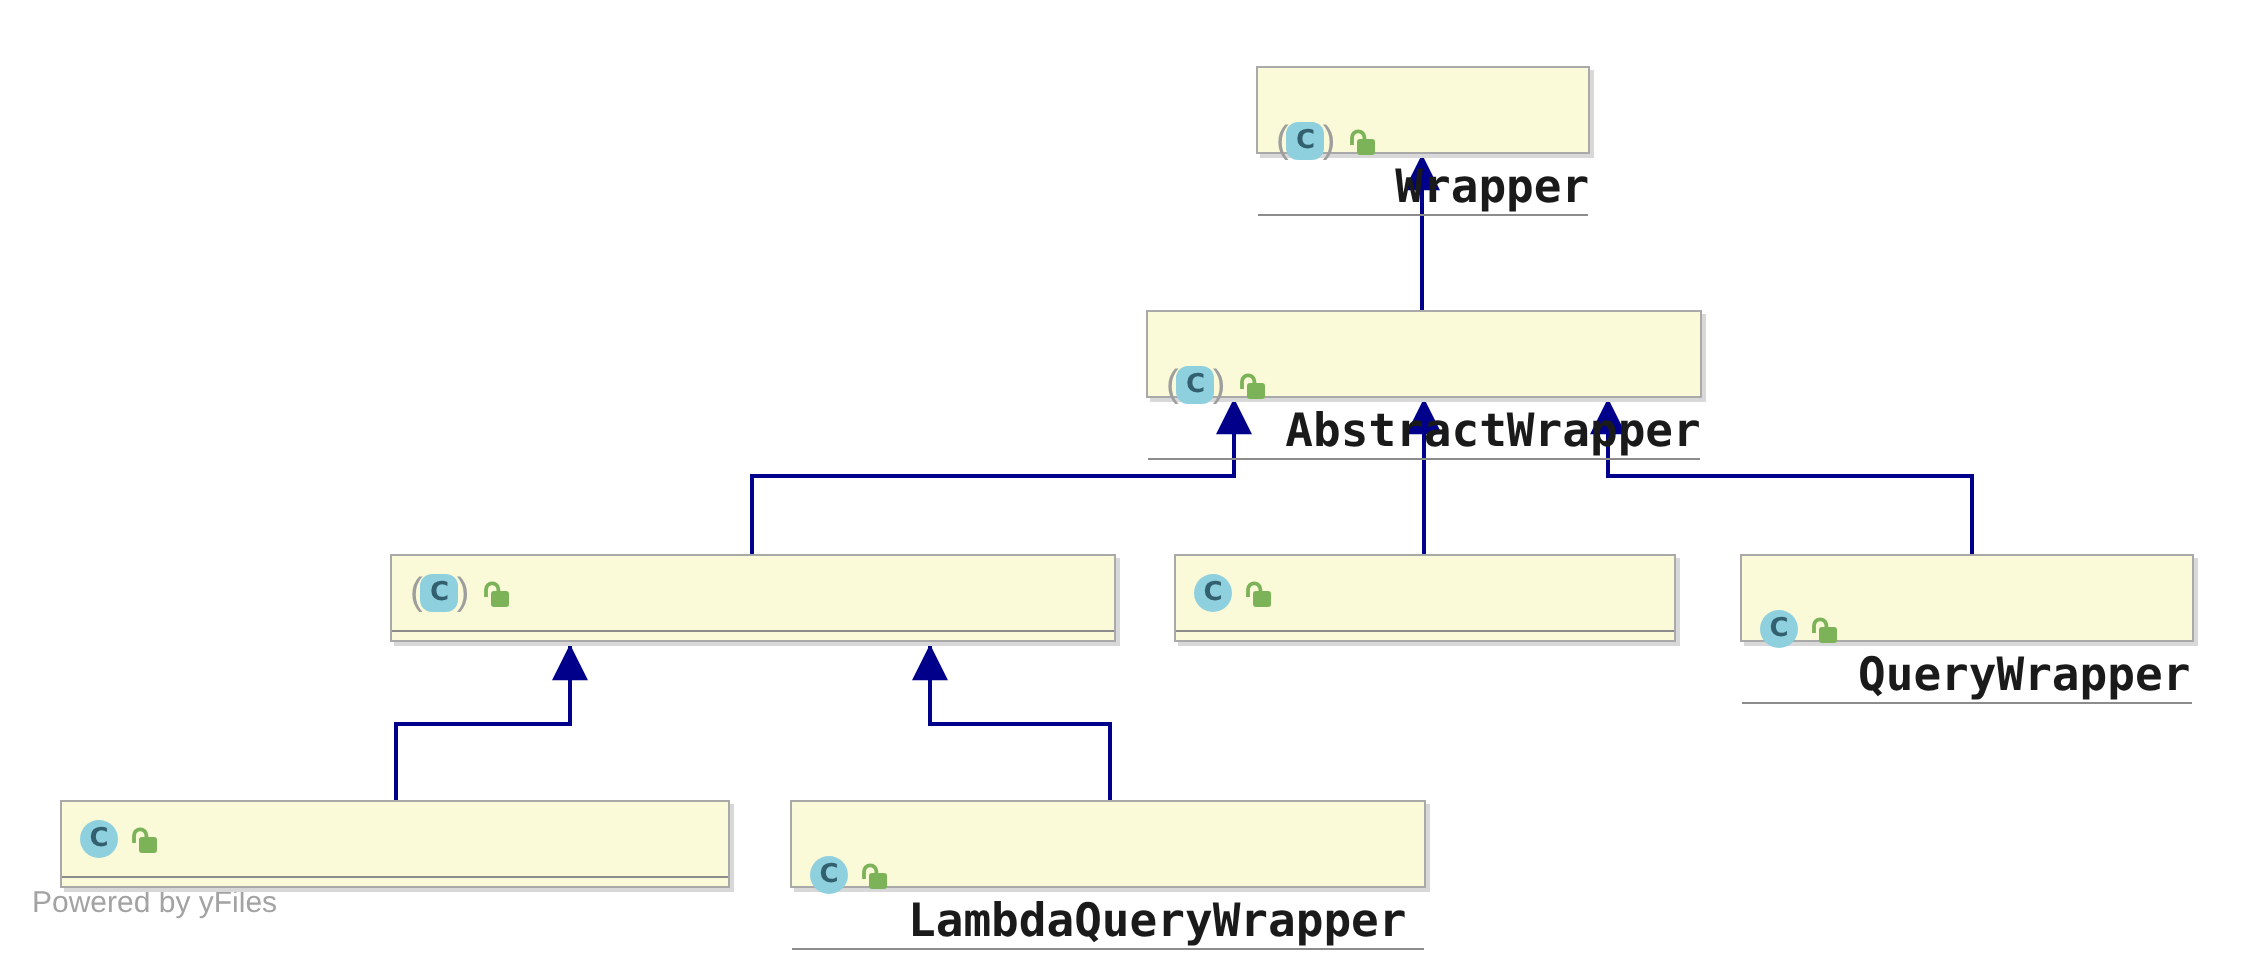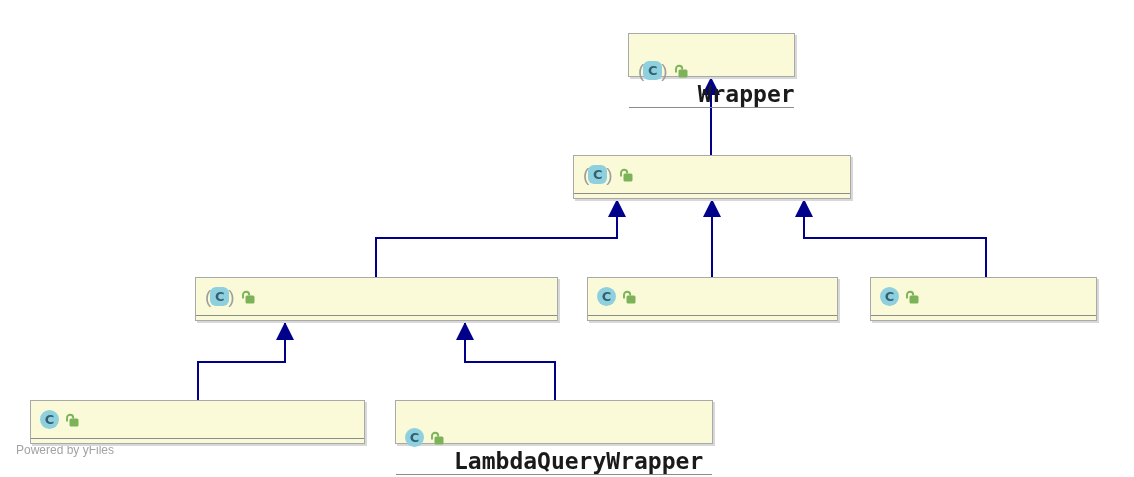--- a/index.html
+++ b/index.html
@@ -56,21 +56,21 @@
     font-weight:bold;
     color:var(--label-text,#1A1A1A);
     letter-spacing:0;
     margin-top:47px;
   }
   #watermark{
     position:absolute;
     left:16px;top:443px;
     z-index:0;
     font-family:"Liberation Sans","DejaVu Sans",sans-serif;
-    font-size:12px;
+    font-size:15px;
     color:var(--watermark-text,#A3A3A3);
   }
 </style>
 </head>
 <body>
 
 <div id="canvas" style="--node-fill: #FAFAD8; --node-border: #A9A9A9; --node-shadow: #D8D8D8; --separator: #8C8C8C; --edge: #00008B; --class-icon-fill: #8FD0DF; --class-icon-letter: #33606E; --lock-green: #7CB358; --paren: #9E9E9E; --label-text: #1A1A1A; --watermark-text: #A3A3A3;">
   <svg id="edge-layer" width="1134" height="477">
     <defs>
       <marker id="arrowhead" viewBox="0 0 10 10" refX="9.5" refY="5" markerUnits="userSpaceOnUse" markerWidth="21" markerHeight="18" orient="auto">
@@ -106,20 +106,21 @@
         <div class="node-body">
           <span class="icon-group">
             <span class="paren open">(</span>
             <span class="cicon square">C</span>
             <span class="paren close">)</span>
             <svg class="lock" width="16" height="16" viewBox="0 0 16 16">
               <path d="M3,9.5 V5.8 A3.1,3.1 0 0 1 9.2,5.8 V6.6" fill="none" stroke="#7CB358" stroke-width="1.9"></path>
               <rect x="5.5" y="6.5" width="9" height="8" rx="1.5" fill="#7CB358"></rect>
             </svg>
           </span>
+          <span class="node-label">AbstractWrapper</span>
         </div>
         <div class="node-footer"></div>
       </div>
       <div class="node" style="left: 195px; top: 277px; width: 363px; height: 44px;">
         <div class="node-body">
           <span class="icon-group">
             <span class="paren open">(</span>
             <span class="cicon square">C</span>
             <span class="paren close">)</span>
             <svg class="lock" width="16" height="16" viewBox="0 0 16 16">
@@ -144,20 +145,21 @@
       </div>
       <div class="node" style="left: 870px; top: 277px; width: 227px; height: 44px;">
         <div class="node-body">
           <span class="icon-group">
             <span class="cicon round">C</span>
             <svg class="lock" width="16" height="16" viewBox="0 0 16 16">
               <path d="M3,9.5 V5.8 A3.1,3.1 0 0 1 9.2,5.8 V6.6" fill="none" stroke="#7CB358" stroke-width="1.9"></path>
               <rect x="5.5" y="6.5" width="9" height="8" rx="1.5" fill="#7CB358"></rect>
             </svg>
           </span>
+          <span class="node-label">QueryWrapper</span>
         </div>
         <div class="node-footer"></div>
       </div>
       <div class="node" style="left: 30px; top: 400px; width: 335px; height: 44px;">
         <div class="node-body">
           <span class="icon-group">
             <span class="cicon round">C</span>
             <svg class="lock" width="16" height="16" viewBox="0 0 16 16">
               <path d="M3,9.5 V5.8 A3.1,3.1 0 0 1 9.2,5.8 V6.6" fill="none" stroke="#7CB358" stroke-width="1.9"></path>
               <rect x="5.5" y="6.5" width="9" height="8" rx="1.5" fill="#7CB358"></rect>

